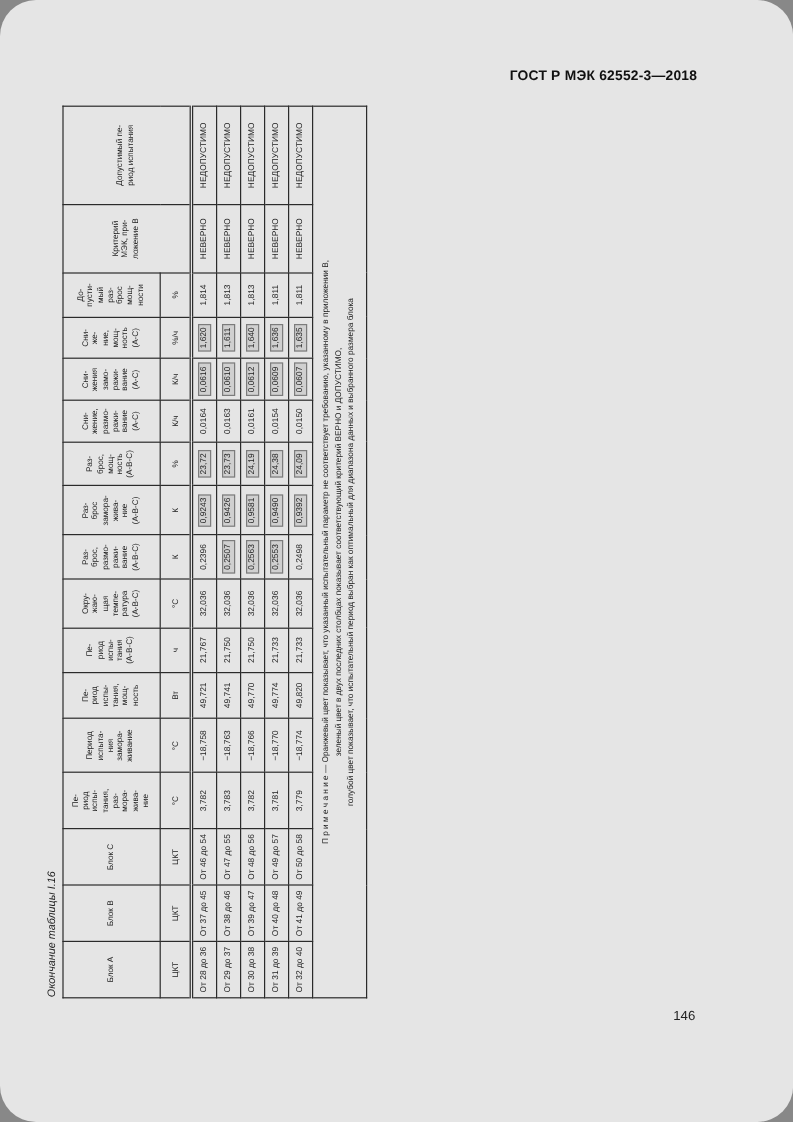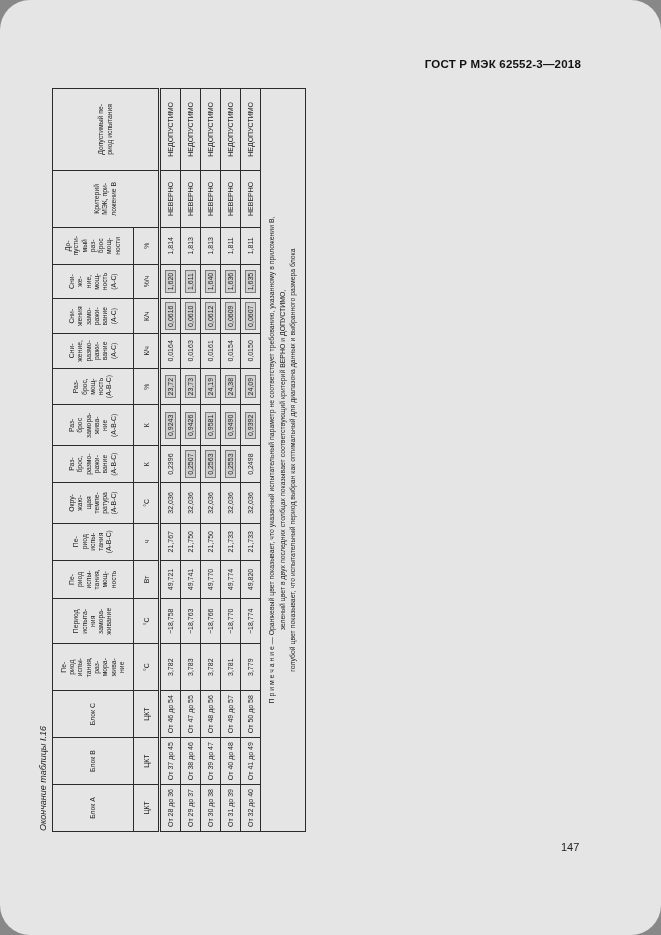--- a/index.html
+++ b/index.html
@@ -282,14 +282,14 @@
                 <div class="note-line">П р и м е ч а н и е — Оранжевый цвет показывает, что указанный испытательный параметр не соответствует требованию, указанному в приложении В,</div>
                 <div class="note-line">зеленый цвет в двух последних столбцах показывает соответствующий критерий ВЕРНО и ДОПУСТИМО,</div>
                 <div class="note-line">голубой цвет показывает, что испытательный период выбран как оптимальный для диапазона данных и выбранного размера блока</div>
               </td>
             </tr>
           </tbody>
       </table>
     </div>
   </div>
 
-  <div class="page-number">147</div>
+  <div class="page-number">146</div>
 </div>
 
 </body></html>

